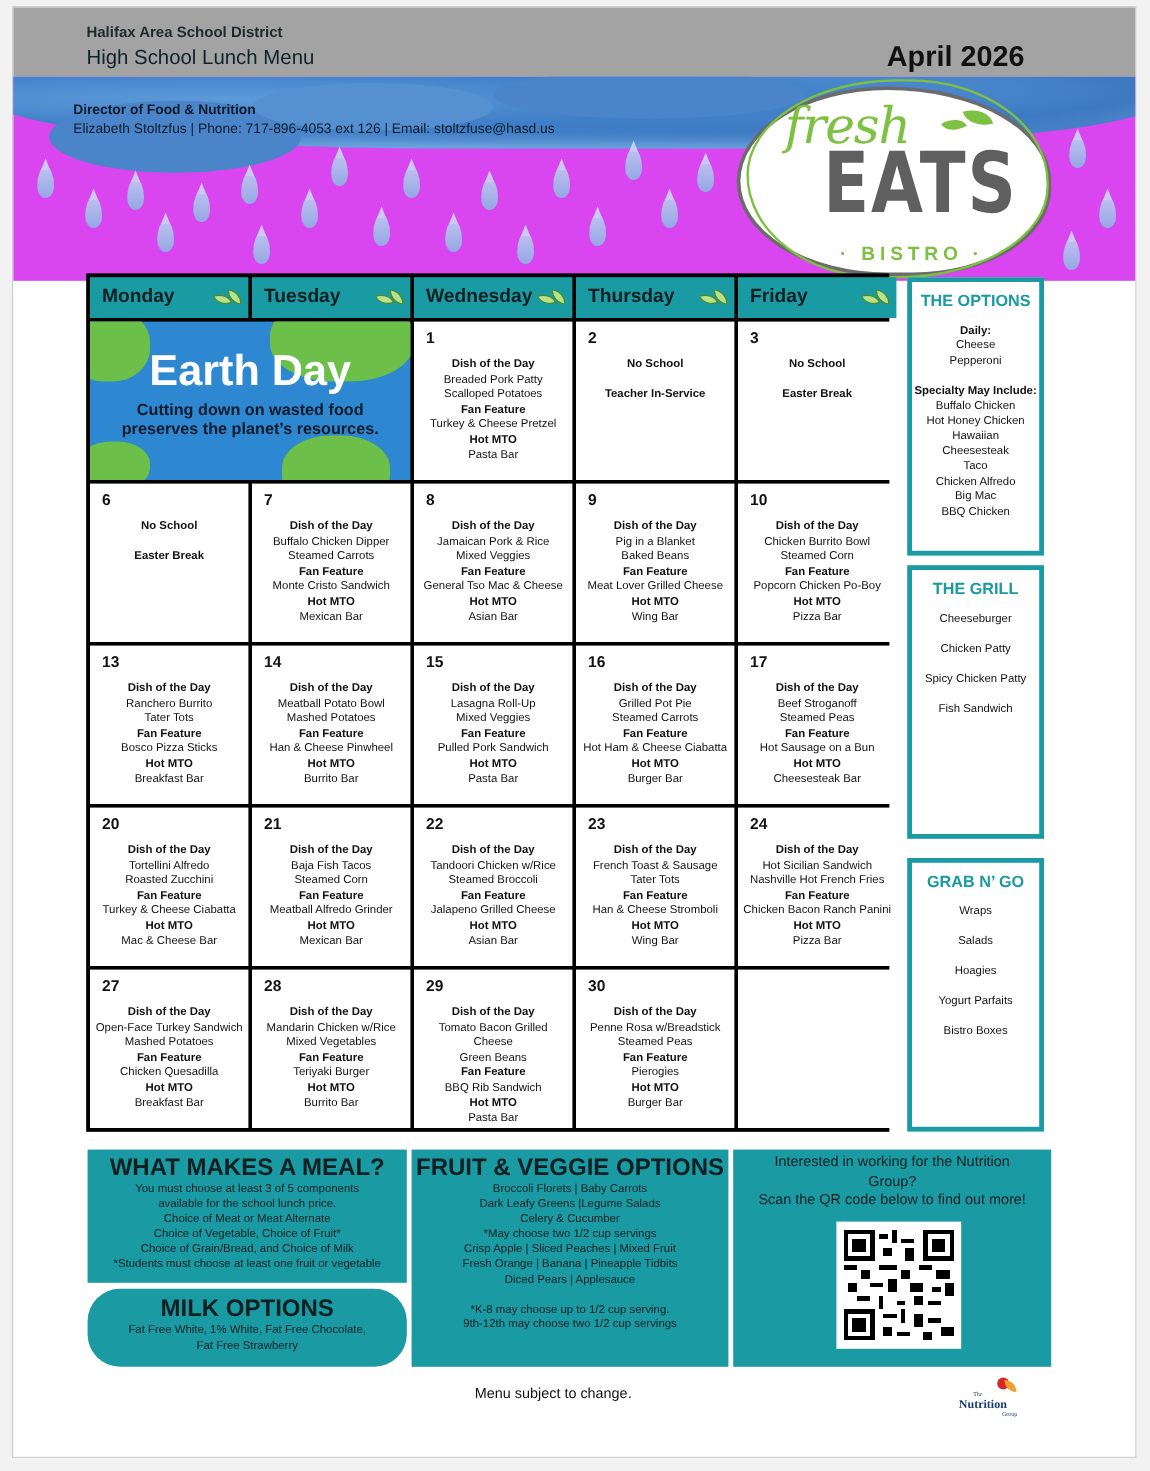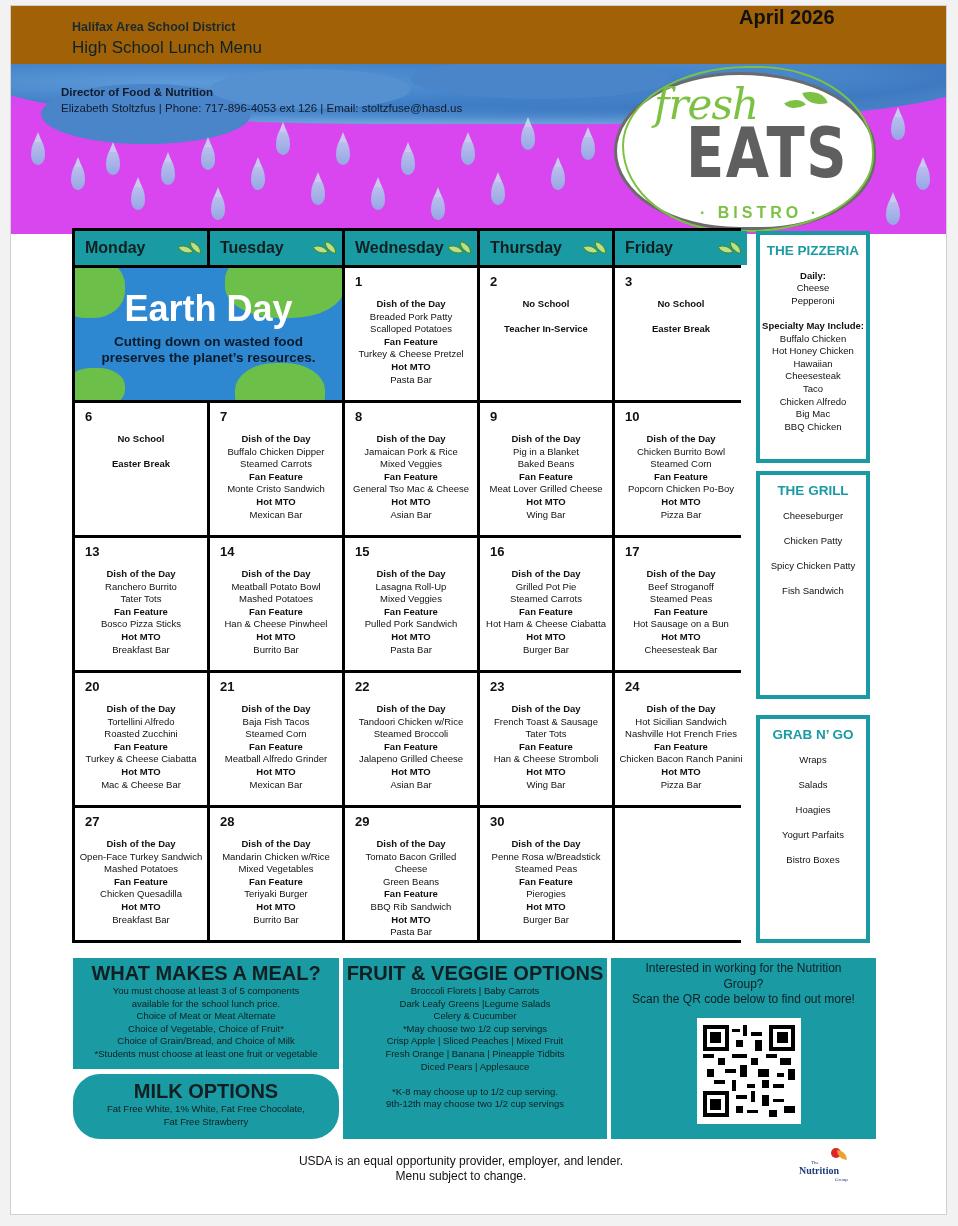--- a/index.html
+++ b/index.html
@@ -1,22 +1,22 @@
 <!DOCTYPE html>
 <html><head>
 <meta charset="utf-8">
 <style>
   * { box-sizing: border-box; margin: 0; padding: 0; }
   html, body { width: 958px; height: 1226px; background: #f2f2f2; overflow: hidden; }
   body { font-family: "Liberation Sans", sans-serif; color: #111; position: relative; }
   .page { position: absolute; left: 10px; top: 5px; width: 937px; height: 1210px; background: #fff; border: 1px solid #d0d0d0; overflow: hidden; }
-  .topbar { position: absolute; left: 0; top: 0; width: 937px; height: 58px; background: #a16207; }
+  .topbar { position: absolute; left: 0; top: 0; width: 937px; height: 58px; background: #a3a3a3; }
   .district { position: absolute; left: 61px; top: 14px; font-size: 12.5px; font-weight: bold; color: #1d2a2b; }
   .menu-title { position: absolute; left: 61px; top: 32px; font-size: 17px; color: #0f2326; }
-  .month { position: absolute; left: 728px; top: 0; font-size: 20px; font-weight: bold; color: #111; }
+  .month { position: absolute; left: 728px; top: 28px; font-size: 24px; font-weight: bold; color: #111; }
 
   .sky { position: absolute; left: 0; top: 58px; width: 937px; height: 170px; background: #d946ef; overflow: hidden; }
   .cloud-band { position: absolute; left: -20px; top: -10px; width: 980px; height: 70px;
     background: radial-gradient(ellipse at 20% 40%, #5d9ad8 0%, #3f7fc7 40%, transparent 70%),
                 radial-gradient(ellipse at 60% 30%, #6aa3dc 0%, #3d78c0 45%, transparent 72%),
                 radial-gradient(ellipse at 90% 30%, #7fb2e6 0%, #4b86cc 45%, transparent 72%),
                 linear-gradient(#4b86cc, #6aa3dc);
     border-radius: 0 0 40% 40% / 0 0 60% 60%; }
   .cloud-blob { position: absolute; border-radius: 50%; background: #4a84c9; }
   .drop { position: absolute; width: 14px; height: 26px; background: linear-gradient(#bcd7f0, #8ab8e3);
@@ -358,21 +358,21 @@
       <div>Steamed Peas</div>
       <div class="b">Fan Feature</div>
       <div>Pierogies</div>
       <div class="b">Hot MTO</div>
       <div>Burger Bar</div>
     </div>
     <div class="cell"></div>
   </div>
 
   <div class="side-box" style="top:225px;height:232px;">
-    <div class="side-title">THE PIZZERIA</div>
+    <div class="side-title">THE OPTIONS</div>
     <div class="b" style="font-weight:bold">Daily:</div>
     <div>Cheese</div>
     <div>Pepperoni</div>
     <div style="height:12.6px"></div>
     <div style="font-weight:bold">Specialty May Include:</div>
     <div>Buffalo Chicken</div>
     <div>Hot Honey Chicken</div>
     <div>Hawaiian</div>
     <div>Cheesesteak</div>
     <div>Taco</div>
@@ -473,21 +473,20 @@
           <rect x="19" y="20" width="3" height="1"></rect>
           <rect x="22" y="22" width="3" height="2"></rect>
           <rect x="9" y="22" width="2" height="2"></rect>
           <rect x="12" y="23" width="3" height="1"></rect>
           <rect x="18" y="23" width="2" height="2"></rect>
       </svg>
     </div>
   </div>
 
   <div class="footer">
-    <div>USDA is an equal opportunity provider, employer, and lender.</div>
     <div>Menu subject to change.</div>
   </div>
 
   <div class="tng">
     <div style="position:absolute;left:40px;top:2px;width:10px;height:10px;border-radius:50%;background:#d9262a;"></div>
     <div style="position:absolute;left:46px;top:4px;width:10px;height:10px;border-radius:0 100% 0 100%;background:#f0a030;"></div>
     <div style="position:absolute;left:20px;top:14px;font-family:'Liberation Serif',serif;font-size:5px;color:#1b3c7a;">The</div>
     <div style="position:absolute;left:8px;top:19px;font-family:'Liberation Serif',serif;font-weight:bold;font-size:10px;color:#1b3c7a;">Nutrition</div>
     <div style="position:absolute;left:44px;top:31px;font-family:'Liberation Serif',serif;font-size:5px;color:#1b3c7a;">Group</div>
   </div>

